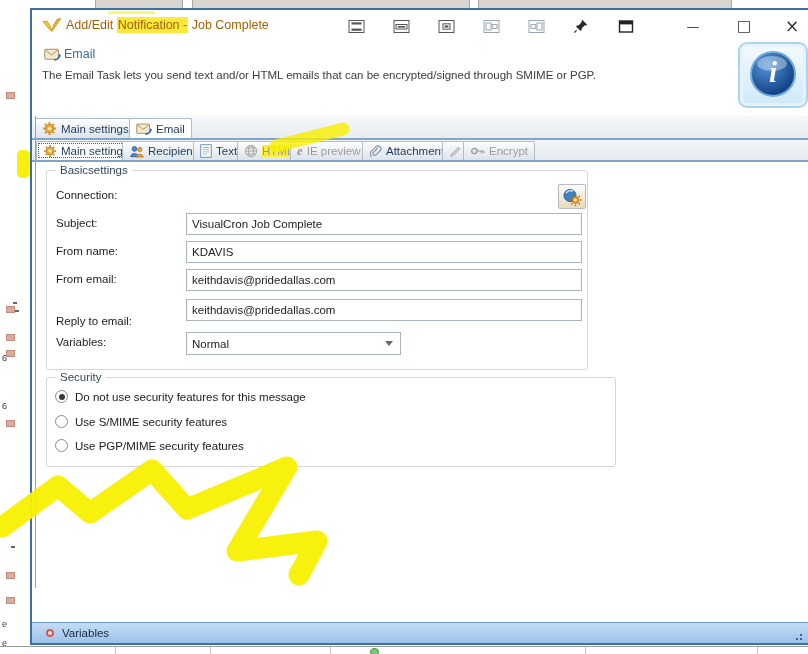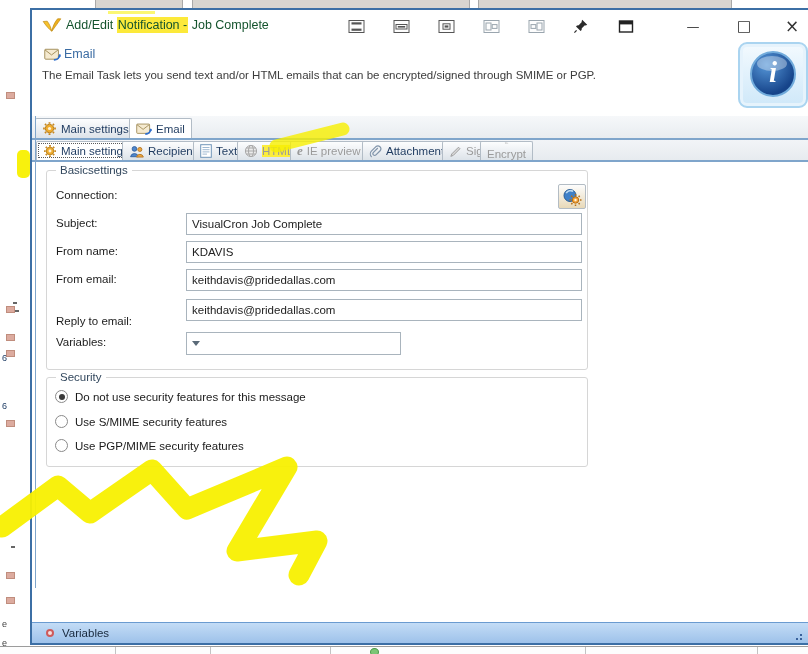--- a/index.html
+++ b/index.html
@@ -18,21 +18,21 @@
 
   
   #dialog{position:absolute;left:30px;top:8px;width:778px;height:637px;z-index:10;
           background:#ffffff;border:2px solid #3c6fa5;border-right:none;box-sizing:border-box;}
   #dialog > *{position:absolute;}
 
   
   .titlebar{left:0;top:0;right:0;height:32px;background:#ffffff;}
   .titlebar > *{position:absolute;}
   .vc-logo{left:10px;top:8px;}
-  .dlg-title{left:34px;top:8px;font-size:12.5px;color:#14532d;white-space:nowrap;}
+  .dlg-title{left:34px;top:8px;font-size:12.5px;color:#a16207;white-space:nowrap;}
   .dlg-title .hl{background:#fce93a;padding:1px 1px;}
   .tb-btn{top:5px;width:22px;height:22px;display:flex;align-items:center;justify-content:center;background:transparent;border:none;padding:0;cursor:default;}
   .glyph-btn{font-size:13px;color:#333;font-family:"DejaVu Sans",sans-serif;}
   .glyph-close{font-size:17px;}
 
   
   .hdr-email-icon{left:12px;top:37px;}
   .hdr-title{left:32px;top:37px;font-size:12.5px;color:#3b6ca3;}
   .hdr-desc{left:10px;top:59px;color:#3c3c3c;white-space:nowrap;}
 
@@ -55,21 +55,21 @@
   .tab.focus{outline:1px dotted #5a5a5a;outline-offset:-3px;}
   .tab.disabled{color:#9b9b9b;}
   .tabstrip2 .tab{top:1px;}
   .hl-label{background:#fced3c;}
   .panel-left-line{left:3px;top:106px;width:0;height:472px;border-left:1px solid #7fa5cb;}
 
   
   .groupbox{border:1px solid #d6d6d6;border-radius:3px;background:#fff;}
   .groupbox > *{position:absolute;}
   #group-basic{left:14px;top:160px;width:540px;height:198px;}
-  #group-security{left:14px;top:367px;width:540px;height:88px;}
+  #group-security{left:14px;top:367px;width:540px;height:88px;padding-left:28px;}
   .group-legend{top:-7px;left:9px;background:#fff;padding:0 4px;color:#33485e;}
 
   .flabel{left:9px;color:#1c1c1c;}
   .txt{position:absolute;left:139px;width:396px;height:22px;border:1px solid #a9b4bd;box-sizing:border-box;
        font-family:"Liberation Sans",sans-serif;font-size:11.5px;color:#222;padding:0 5px;background:#fff;}
   .combo{position:absolute;height:23px;border:1px solid #a9b4bd;background:#fff;box-sizing:border-box;
          display:flex;align-items:center;gap:5px;padding:0 5px;}
   .combo-text{flex:1;color:#222;white-space:nowrap;overflow:hidden;}
   .combo-arrow{width:0;height:0;border-left:4px solid transparent;border-right:4px solid transparent;border-top:5px solid #5a6a78;margin-right:2px;}
   .gear-btn{position:absolute;left:511px;top:13px;width:28px;height:25px;border:1px solid #b3bcc4;border-radius:2px;
@@ -272,21 +272,21 @@
           <path d="M9.5 3.2 L4.8 8 a1.9 1.9 0 0 0 2.7 2.7 L12 6.2 a3.2 3.2 0 0 0 -4.5 -4.5 L2.8 6.4 a4.6 4.6 0 0 0 0 6.5" fill="none" stroke="#8094aa" stroke-width="1.3"></path>
         </svg>
       <span>Attachments</span>
     </div>
     <div class="tab disabled" style="left:410px;">
       <svg width="13" height="13" viewBox="0 0 14 14">
           <path d="M2 12.2 L3 9.6 L10.2 2.4 L11.8 4 L4.6 11.2 Z" fill="#d8d8d8" stroke="#9a9a9a"></path>
         </svg>
       <span>Sign</span>
     </div>
-    <div class="tab disabled" style="left:448px;flex-direction:column;">
+    <div class="tab disabled" style="left:431px;">
       <svg width="15" height="10" viewBox="0 0 16 10">
           <circle cx="4.6" cy="5" r="2.9" fill="#e3e3e3" stroke="#9a9a9a" stroke-width="1.3"></circle>
           <path d="M7.5 5 H14.6 M12.2 5 v2.6 M14.6 5 v2" stroke="#9a9a9a" stroke-width="1.3" fill="none"></path>
         </svg>
       <span>Encrypt</span>
     </div>
   </div>
   <div class="panel-left-line"></div>
 
   <div class="groupbox" id="group-basic">
@@ -310,20 +310,21 @@
     <input class="txt" style="top: 70px;" readonly="" value="KDAVIS">
 
     <span class="flabel" style="top:102px;">From email:</span>
     <input class="txt" style="top: 98px;" readonly="" value="keithdavis@pridedallas.com">
 
     <span class="flabel" style="top:132px;margin-top:12px;">Reply to email:</span>
     <input class="txt" style="top: 128px;" readonly="" value="keithdavis@pridedallas.com">
 
     <span class="flabel" style="top:165px;">Variables:</span>
     <div class="combo" style="left:139px;top:161px;width:215px;">
+      <span class="combo-text">Normal</span>
       <span class="combo-arrow"></span>
     </div>
   </div>
 
   <div class="groupbox" id="group-security">
     <span class="group-legend">Security</span>
     <div class="radio-row" style="top:12px;">
       <span class="radio sel"></span>
       <span>Do not use security features for this message</span>
     </div>

